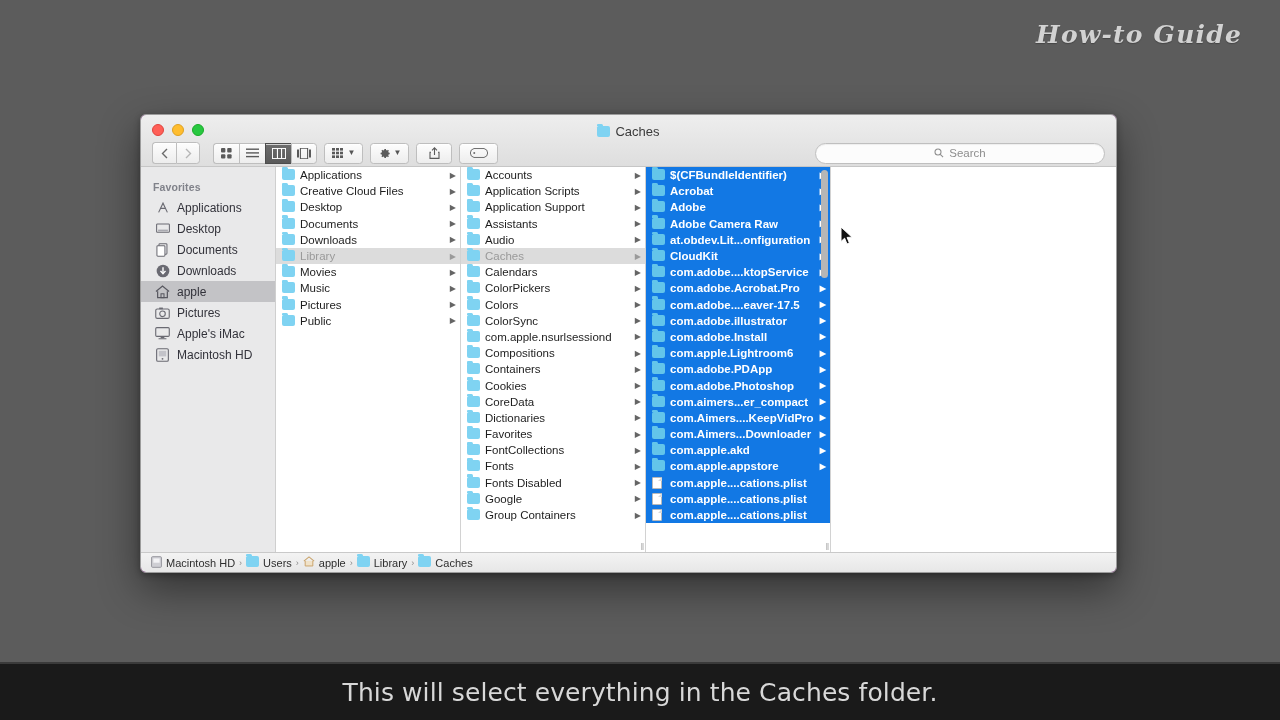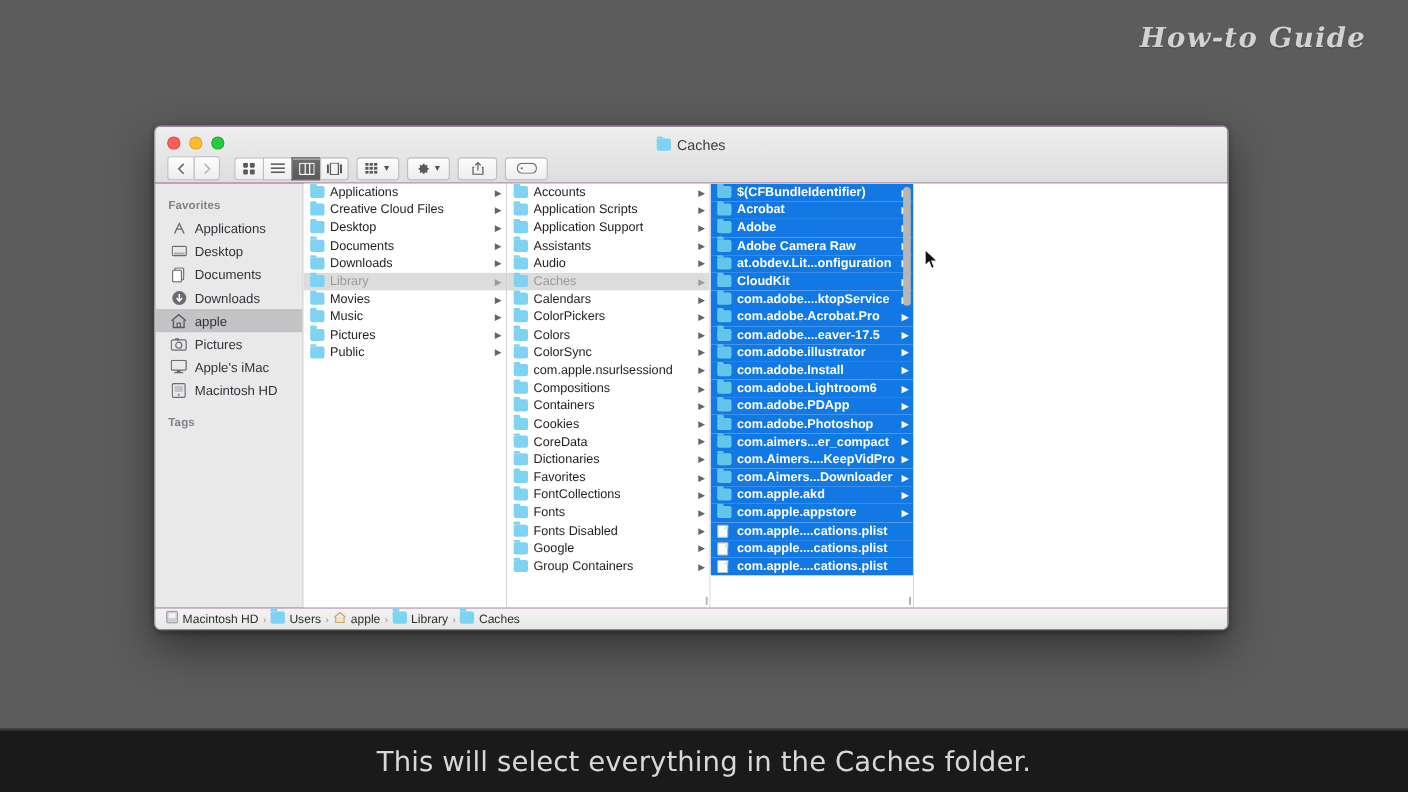--- a/index.html
+++ b/index.html
@@ -303,20 +303,27 @@
         </svg>
       </div>
 
       <div class="tb-btn xwide">
         <svg width="20" height="10" viewBox="0 0 22 11">
           <path d="M5.5 0.6 H16.5 a5 5 0 010 9.8 H5.5 a5 5 0 010 -9.8 z" fill="none" stroke="#6e6e6e" stroke-width="1.1"></path>
           <circle cx="5.8" cy="5.5" r="1.1" fill="#6e6e6e"></circle>
         </svg>
       </div>
 
+      <div id="search-field">
+        <svg width="10" height="10" viewBox="0 0 11 11">
+          <circle cx="4.4" cy="4.4" r="3.3" fill="none" stroke="#8e8e8e" stroke-width="1.2"></circle>
+          <line x1="6.9" y1="6.9" x2="10" y2="10" stroke="#8e8e8e" stroke-width="1.2"></line>
+        </svg>
+        <span id="search-placeholder">Search</span>
+      </div>
     </div>
   </div>
 
   <div id="finder-body">
 
     <div id="sidebar">
 
       <div class="side-header">Favorites</div>
 
       <div class="side-item">
@@ -398,21 +405,20 @@
         <span class="side-icon">
           <svg width="13" height="14" viewBox="0 0 14 15">
               <rect x="0.7" y="0.7" width="12.6" height="13.6" rx="1.4" fill="none" stroke="#6a6a72" stroke-width="1.2"></rect>
               <rect x="3" y="3" width="8" height="6" fill="#c3c3c9"></rect>
               <circle cx="7" cy="11.6" r="1" fill="#6a6a72"></circle>
             </svg>
         </span>
         <span>Macintosh HD</span>
       </div>
 
-      <div class="side-header" style="padding-top:13px;">Tags</div>
     </div>
 
     <div id="columns-wrap">
       <div class="fcol" id="col1">
           <div class="frow">
             <span class="fi">
               <span class="ficon-folder" style="display: block;"></span>
             </span>
             <span class="flbl">Applications</span>
             <span class="farrow">▶</span>
@@ -715,21 +721,21 @@
             <span class="fi">
               <span class="ficon-folder tinted" style="display: block;"></span>
             </span>
             <span class="flbl">com.adobe.Install</span>
             <span class="farrow">▶</span>
           </div>
           <div class="frow sel-blue">
             <span class="fi">
               <span class="ficon-folder tinted" style="display: block;"></span>
             </span>
-            <span class="flbl">com.adobe.Lightroom6</span>
+            <span class="flbl">com.apple.Lightroom6</span>
             <span class="farrow">▶</span>
           </div>
           <div class="frow sel-blue">
             <span class="fi">
               <span class="ficon-folder tinted" style="display: block;"></span>
             </span>
             <span class="flbl">com.adobe.PDApp</span>
             <span class="farrow">▶</span>
           </div>
           <div class="frow sel-blue">

